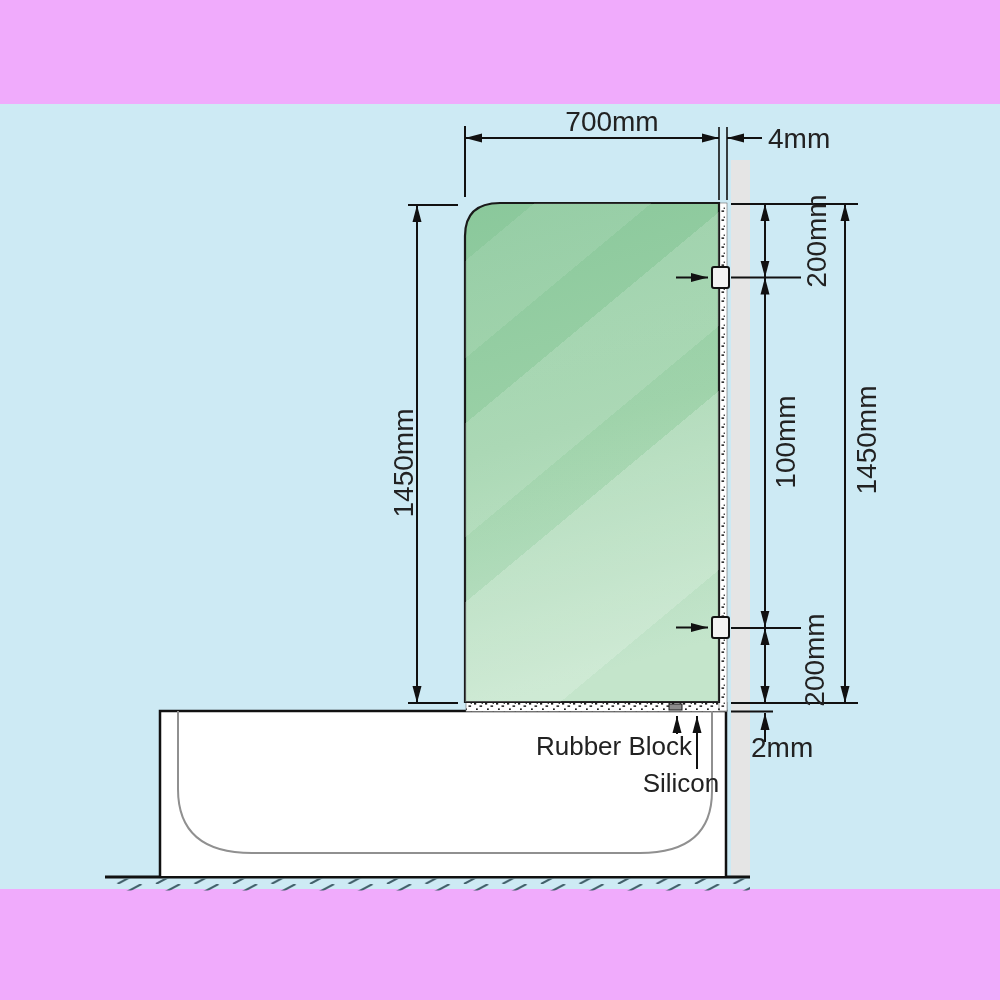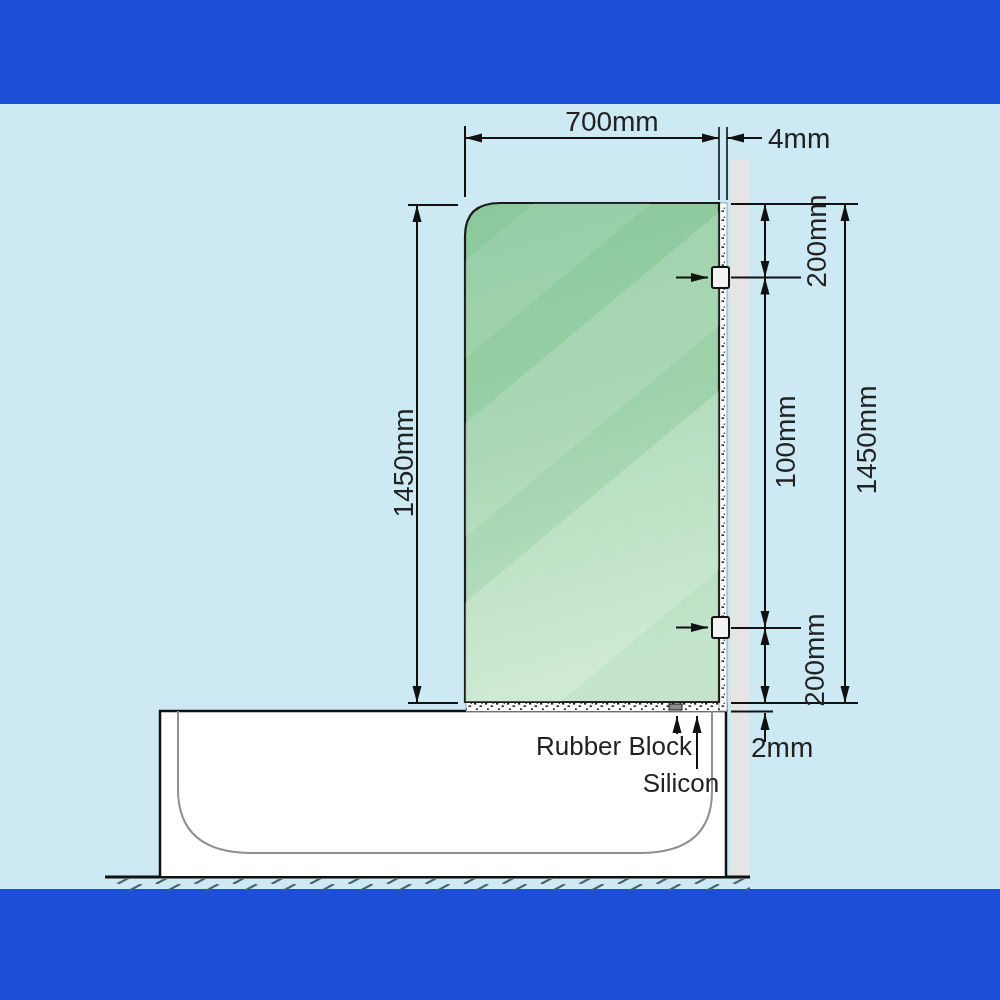--- a/index.html
+++ b/index.html
@@ -1,16 +1,16 @@
 <!DOCTYPE html>
 <html><head>
 <meta charset="utf-8">
 <style>
   html,body{margin:0;padding:0;background:#ffffff;}
-  .stage{position:relative;width:1000px;height:1000px;background:#1d4ed8;overflow:hidden;
+  .stage{position:relative;width:1000px;height:1000px;background:#f0abfc;overflow:hidden;
          font-family:"Liberation Sans", sans-serif;}
   svg{display:block}
   text{fill:#222222;font-family:"Liberation Sans", sans-serif;}
   .dim-label{font-size:28px;}
   .note-label{font-size:26px;}
 </style>
 </head>
 <body>
 
 <div class="stage">

